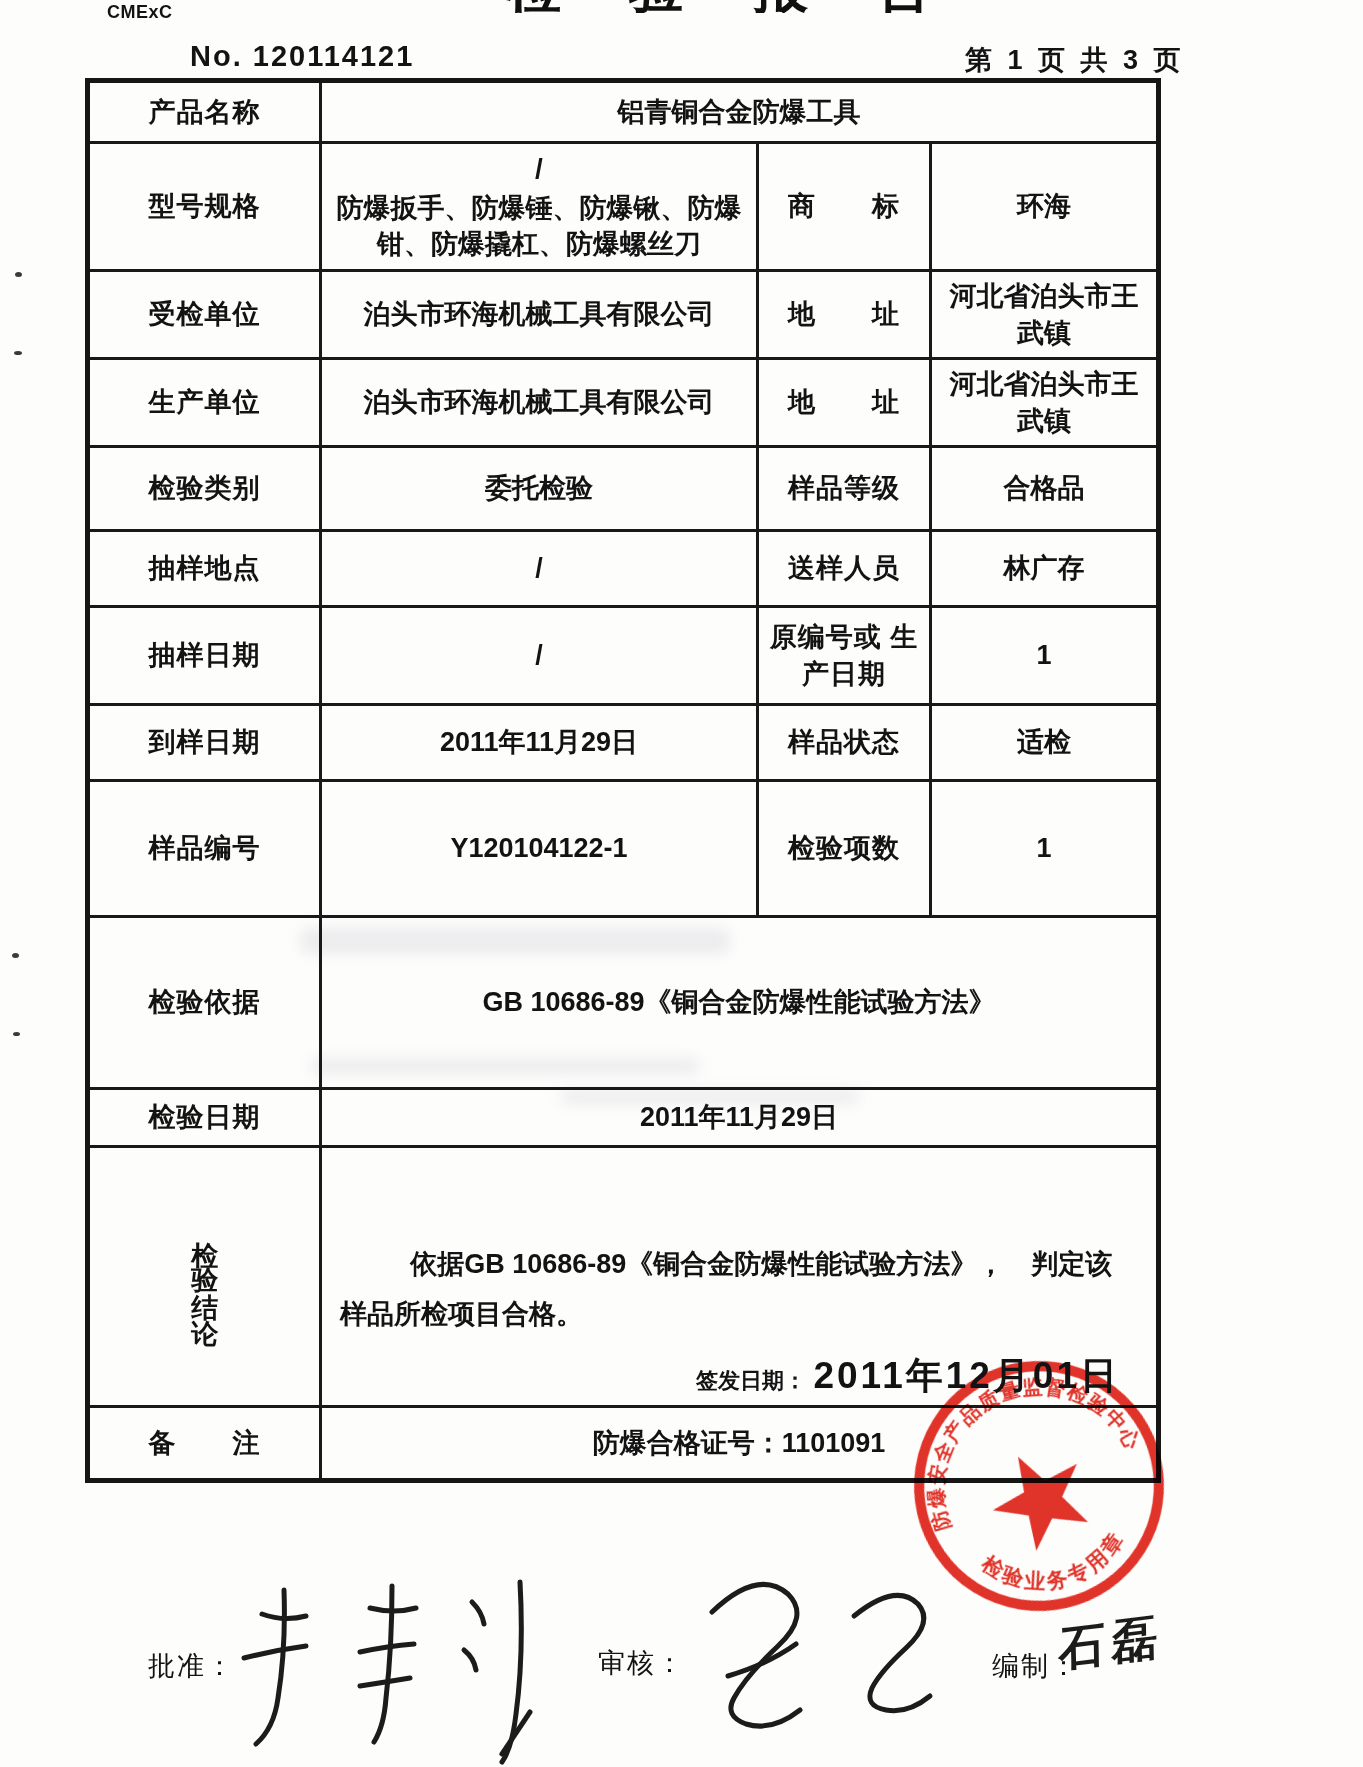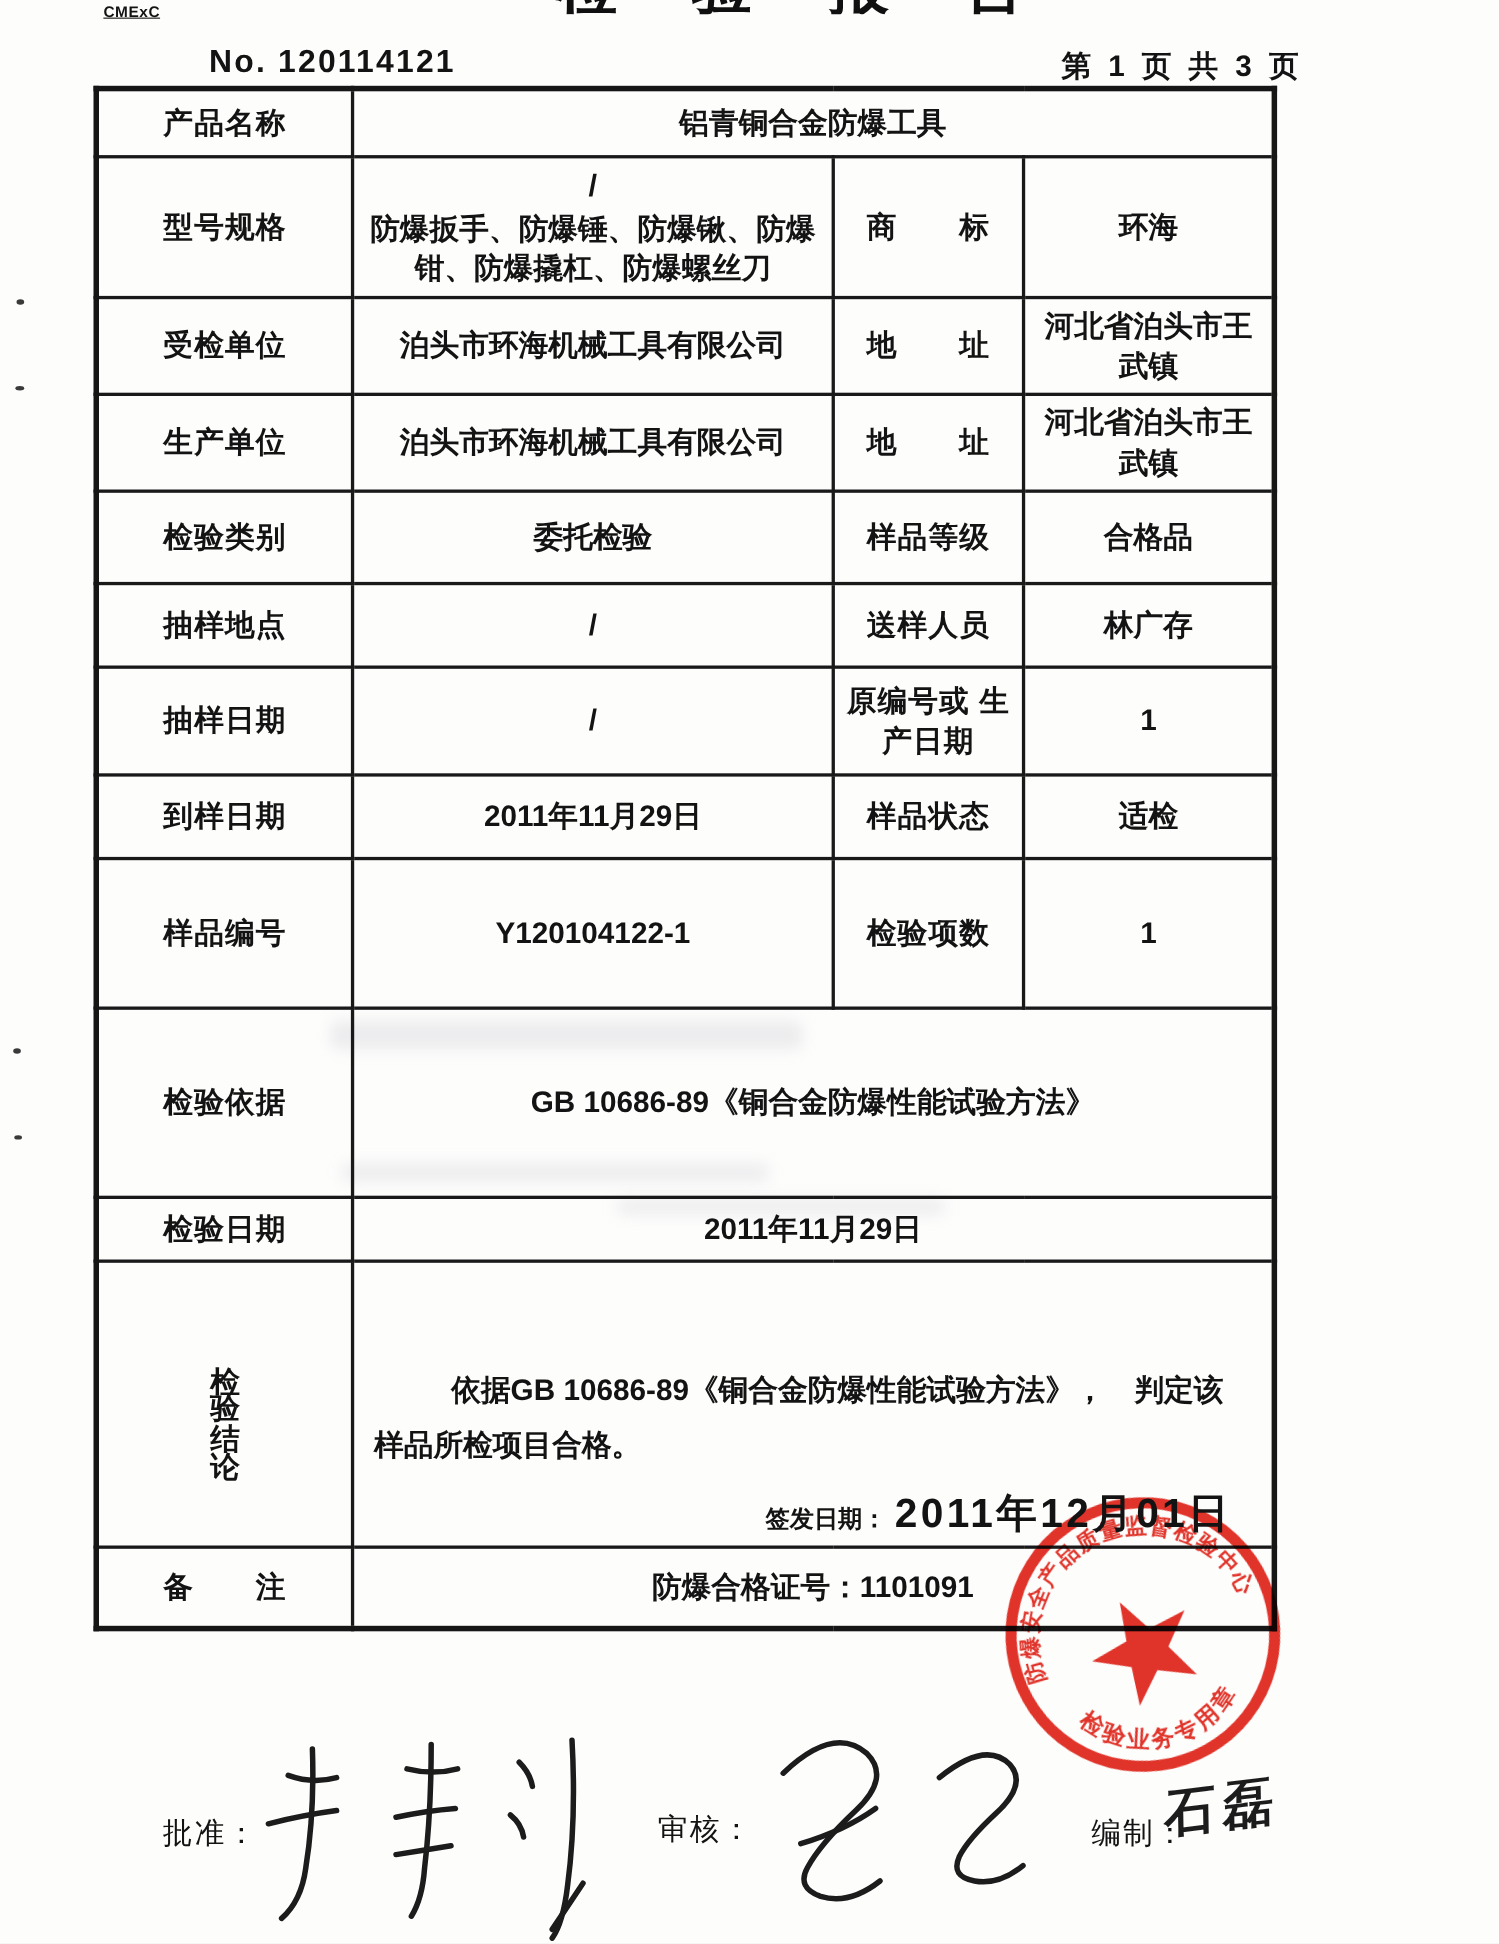--- a/index.html
+++ b/index.html
@@ -4,21 +4,21 @@
 <style>
   html,body{margin:0;padding:0;background:#e9e9e9;}
   .page{
     position:relative;width:1363px;height:1767px;margin:0 auto;
     background:#fdfdfc;color:#131313;overflow:hidden;
     font-family:"Liberation Sans","DejaVu Sans",sans-serif;
   }
   
   .clipped-title{position:absolute;top:0;left:505px;width:440px;height:13px;overflow:hidden;}
   .clipped-title span{display:block;margin-top:-50px;font-size:56px;font-weight:bold;letter-spacing:26px;white-space:nowrap;color:#101010;}
-  .logo{position:absolute;top:2px;left:94px;font-size:14px;font-weight:bold;letter-spacing:.5px;text-decoration:underline;}
+  .logo{position:absolute;top:2px;left:107px;font-size:18px;font-weight:bold;letter-spacing:.5px;}
   .report-no{position:absolute;top:40px;left:190px;font-size:29px;font-weight:bold;letter-spacing:2px;}
   .page-ind{position:absolute;top:42px;left:965px;font-size:27px;font-weight:bold;letter-spacing:4px;}
 
   table.report{
     position:absolute;top:78px;left:85px;width:1071px;
     border-collapse:collapse;table-layout:fixed;
     border:5px solid #161616;
   }
   table.report td{
     border:3px solid #191919;

